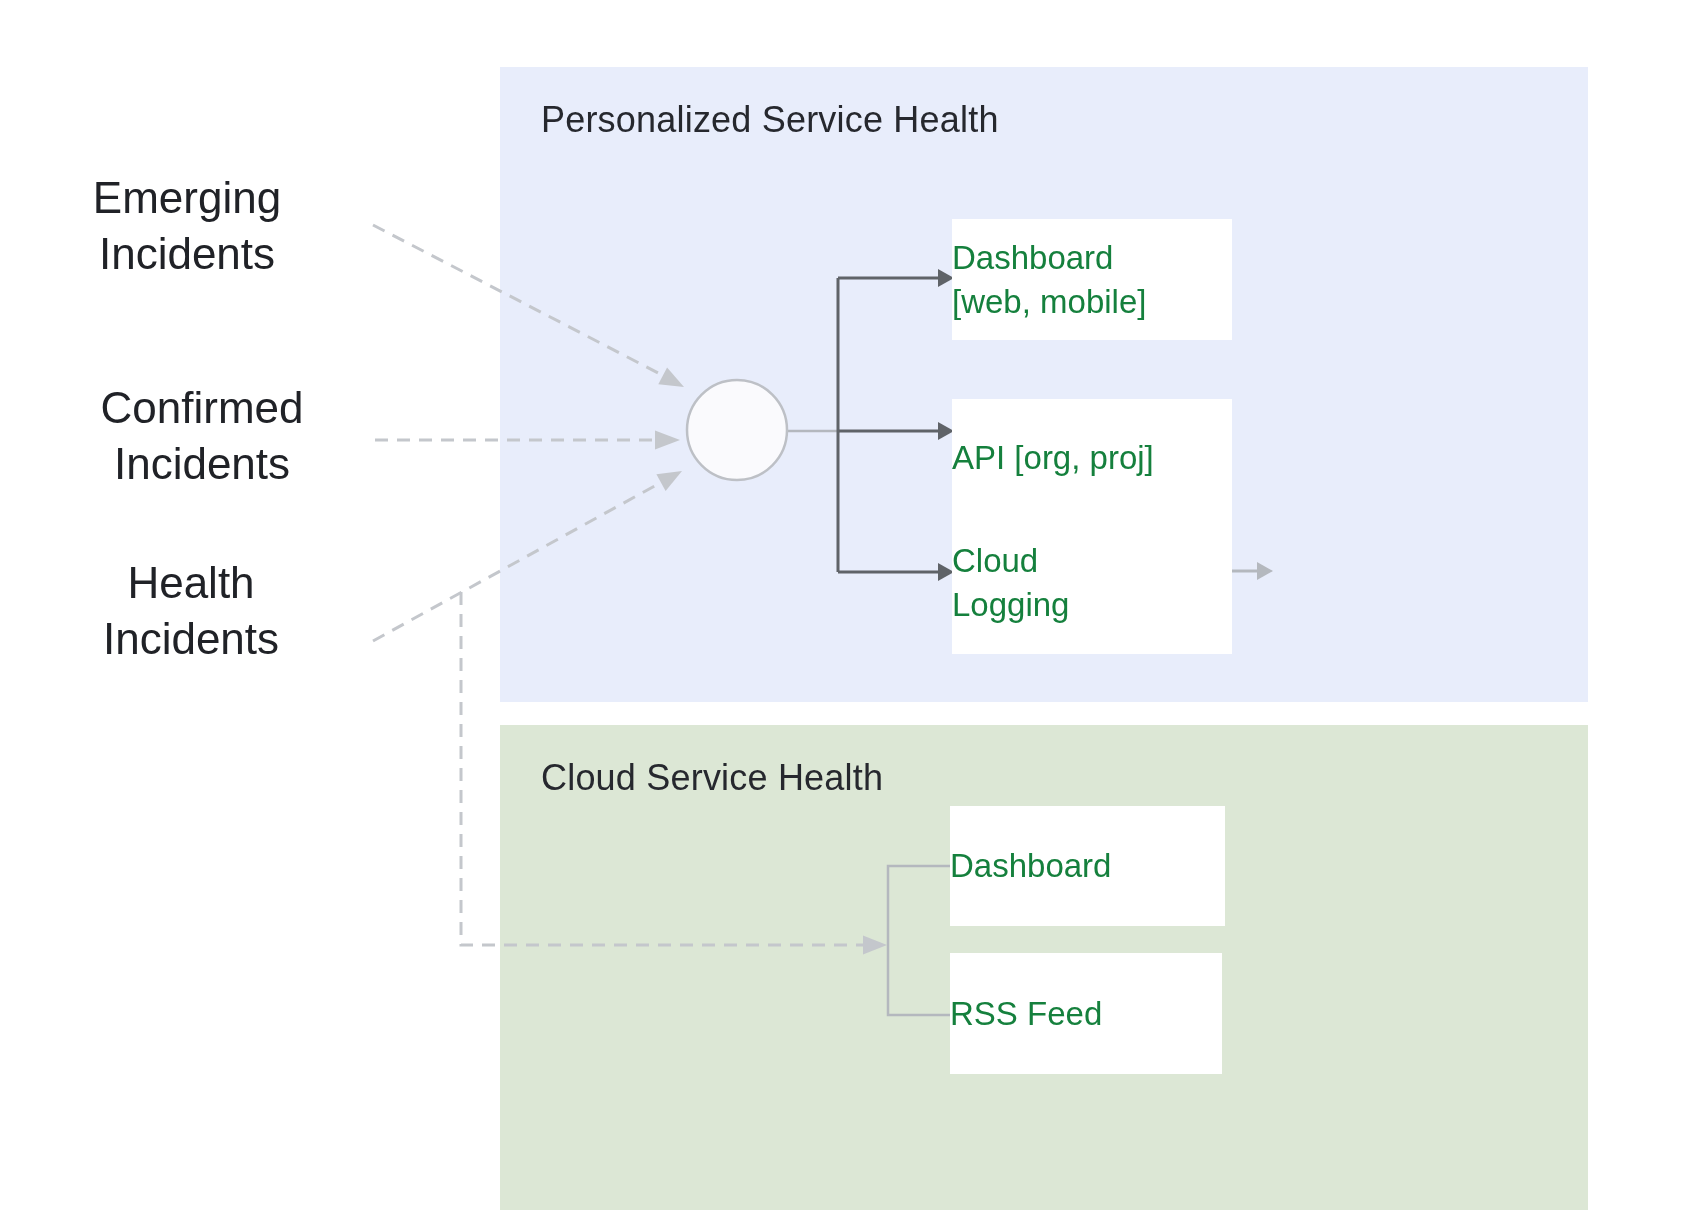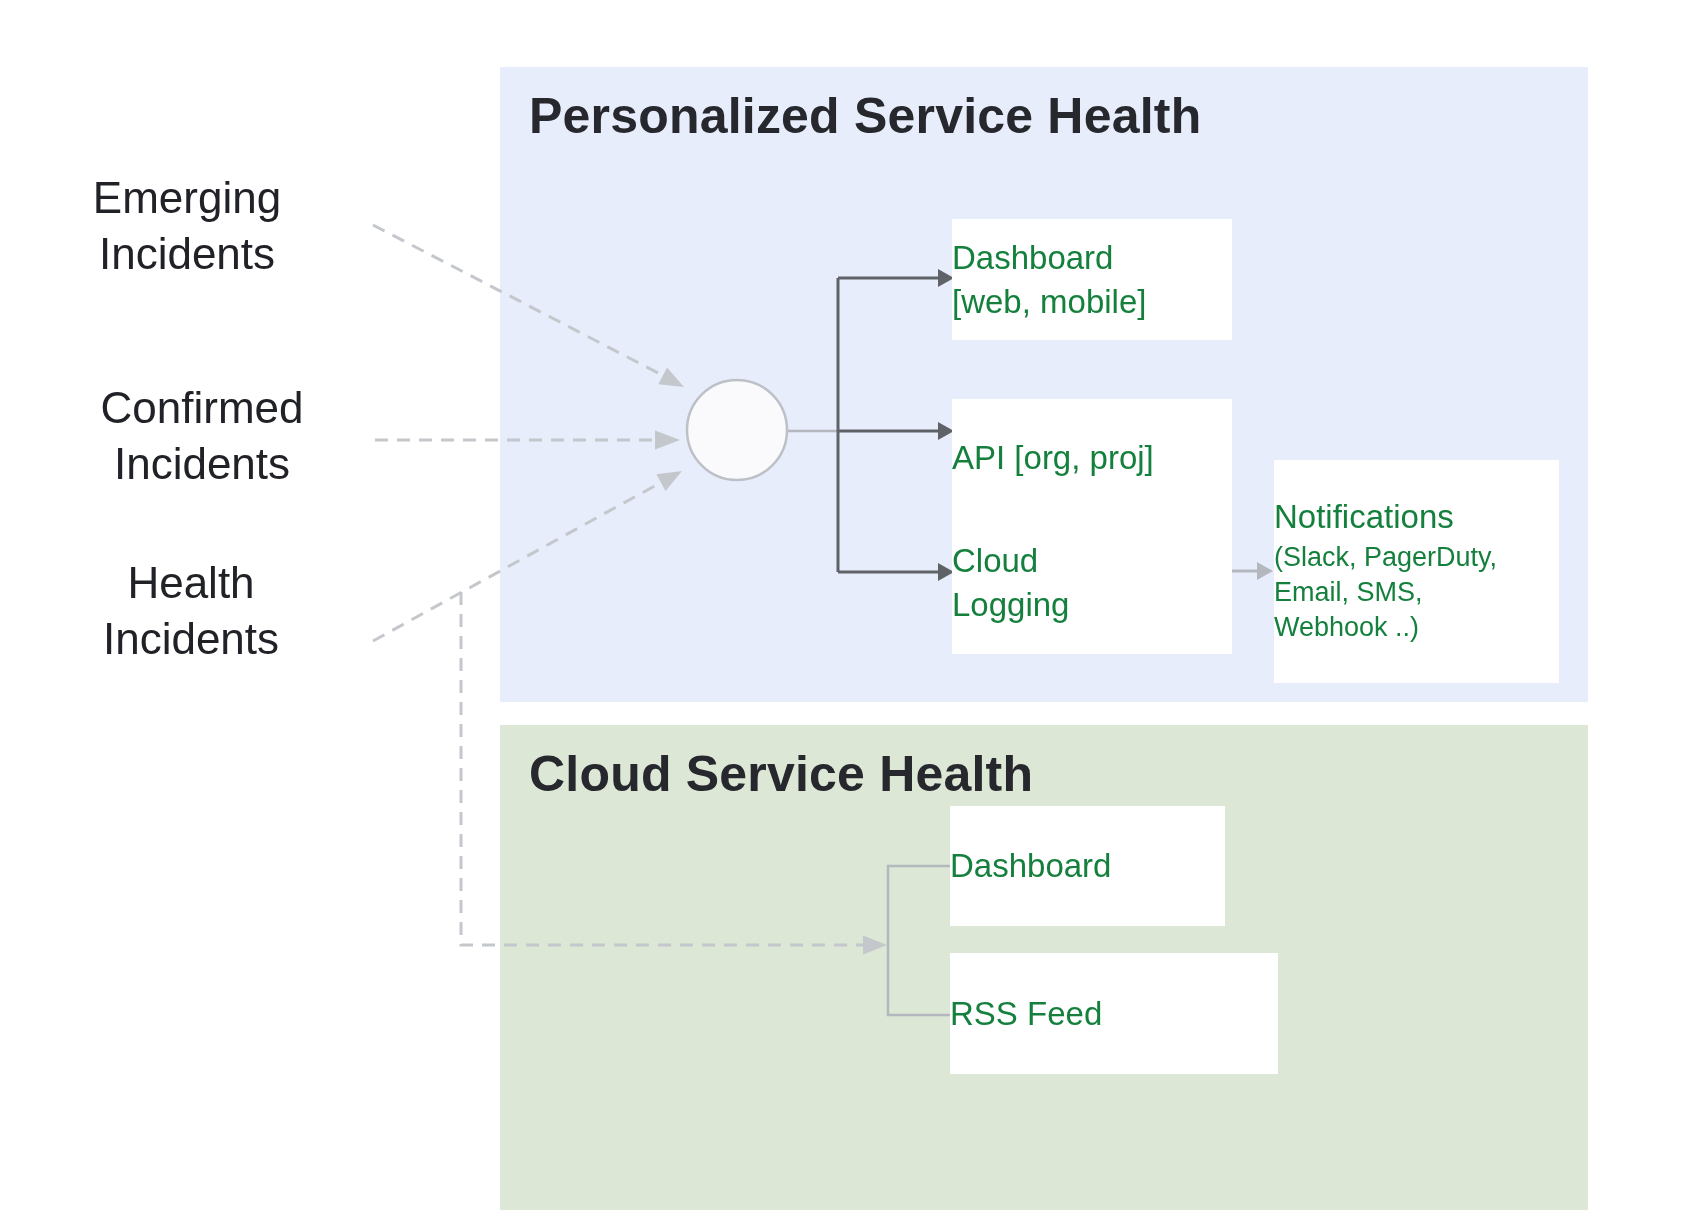--- a/index.html
+++ b/index.html
@@ -14,22 +14,22 @@
   }
   html,body{margin:0;padding:0;background:#FFFFFF;}
   .canvas{
     position:relative;width:1702px;height:1210px;overflow:hidden;
     font-family:"Liberation Sans", sans-serif;color:var(--ink);background:#FFFFFF;
   }
   .panel{position:absolute;left:500px;width:1088px;}
   .panel--blue{top:67px;height:635px;background:var(--personalized-panel-bg);}
   .panel--green{top:725px;height:502px;background:var(--cloud-panel-bg);}
   .panel-title{
-    position:absolute;left:29px;top:20px;margin:0;
-    font-size:50px;font-weight:700;color:var(--title-ink);letter-spacing:.2px;
+    position:absolute;left:29px;top:20px;margin:12px;
+    font-size:36px;font-weight:400;color:var(--title-ink);letter-spacing:.2px;
   }
   .src-label{
     position:absolute;width:260px;text-align:center;
     font-size:44px;line-height:56px;color:var(--ink);
   }
   .src-label span{display:block;}
   .connectors{position:absolute;left:0;top:0;}
   .node{
     position:absolute;background:var(--node-bg);
     display:flex;flex-direction:column;align-items:flex-start;justify-content:center;
@@ -106,27 +106,21 @@
     <span>Dashboard</span>
     <span>[web, mobile]</span>
   </div>
   <div class="node" style="left:952px;top:376px;width:280px;height:117px;margin-top:23px;">
     <span>API [org, proj]</span>
   </div>
   <div class="node" style="left:952px;top:512px;width:280px;height:142px;">
     <span>Cloud</span>
     <span>Logging</span>
   </div>
-  <div class="node node--notif" style="left:1274px;top:460px;width:285px;height:223px;">
-    <span class="notif-title">Notifications</span>
-    <span class="notif-line">(Slack, PagerDuty,</span>
-    <span class="notif-line">Email, SMS,</span>
-    <span class="notif-line">Webhook ..)</span>
-  </div>
 
   <div class="node" style="left:950px;top:806px;width:275px;height:120px;">
     <span>Dashboard</span>
   </div>
-  <div class="node" style="left:950px;top:953px;width:328px;height:121px;">
+  <div class="node" style="left:950px;top:953px;width:272px;height:121px;">
     <span>RSS Feed</span>
   </div>
 
 </div>
 
 </body></html>

